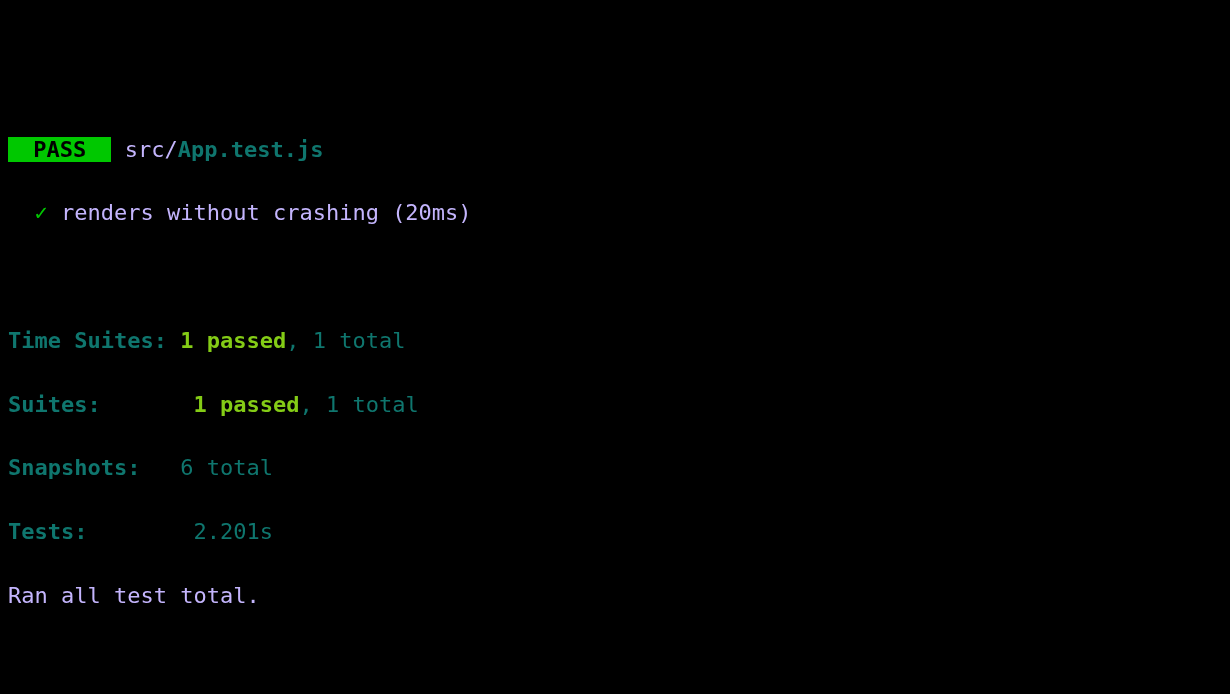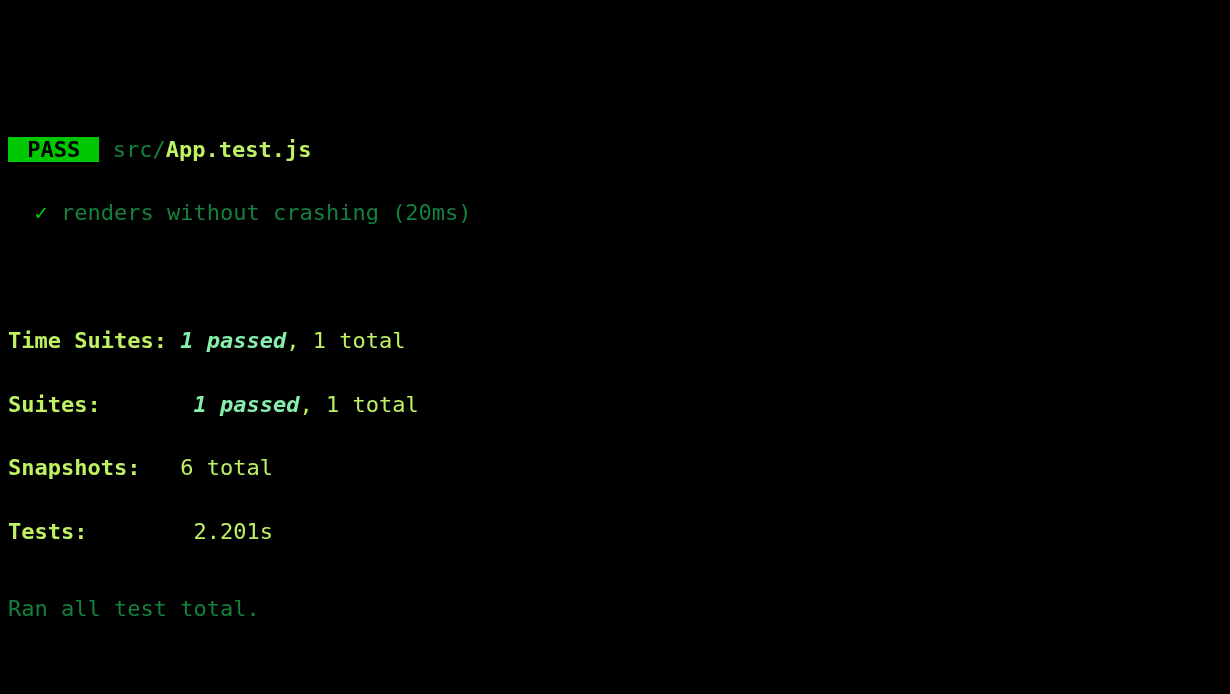--- a/index.html
+++ b/index.html
@@ -16,32 +16,30 @@
       padding: 6px 8px;
       width: 1230px;
       height: 694px;
       overflow: hidden;
       white-space: pre;
     }
     .pass-badge {
       background-color: #00c800;
       color: #000000;
       font-weight: bold;
-      padding: 0 6px;
+      padding: 0 12px;
     }
     .dim {
-      color: #15803d;
-      margin-top: 13px;
+      color: #c4b5fd;
     }
     .green {
-      color: #86efac;
-      font-style: italic;
+      color: #84cc16;
     }
     .white {
-      color: #bef264;
+      color: #0f766e;
     }
     .bold {
       font-weight: bold;
     }
     .check {
       color: #00c800;
     }
     .line {
       display: block;
     }

